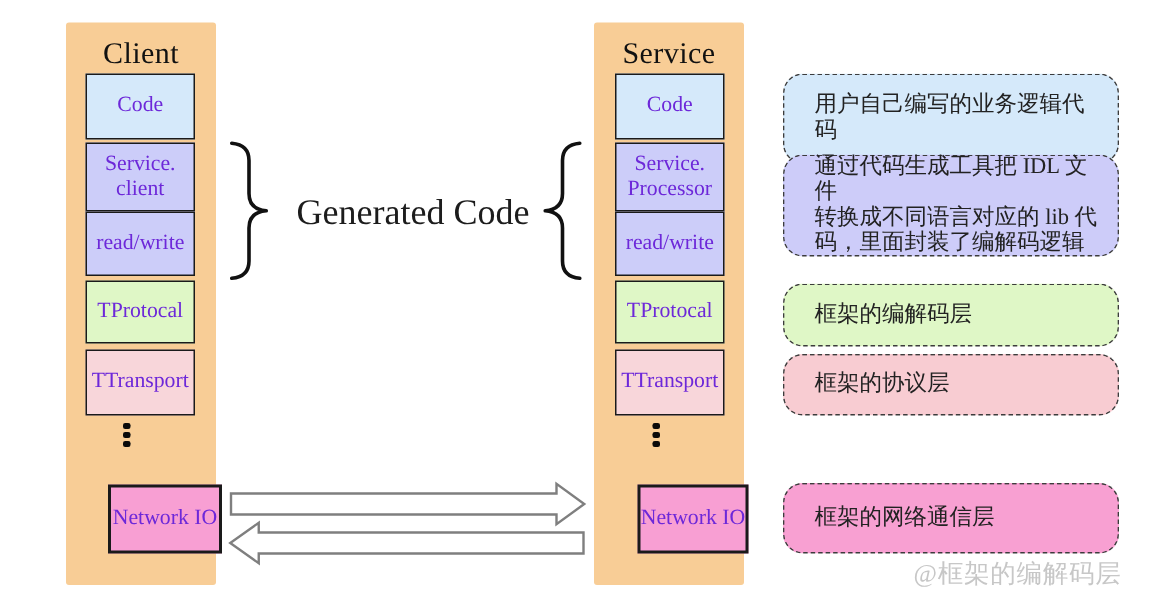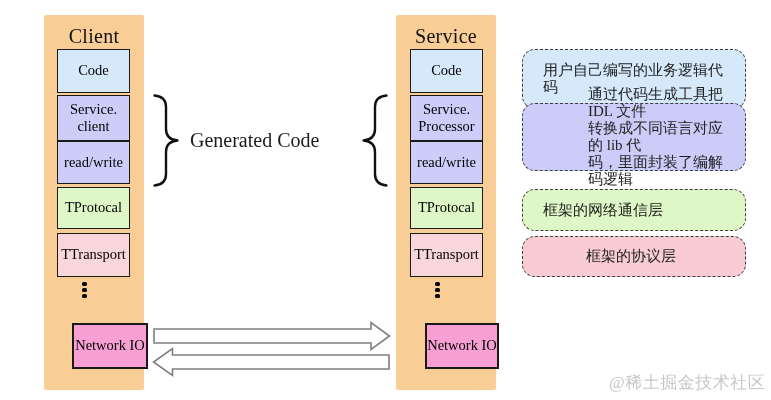--- a/index.html
+++ b/index.html
@@ -9,28 +9,28 @@
   }
   .column{
     position:absolute;top:15px;width:100px;height:375px;border-radius:2px;
   }
   .col-title{
     text-align:center;padding-top:10px;font-size:20px;color:#111;letter-spacing:.3px;
   }
   .lbox{
     position:absolute;display:flex;align-items:center;justify-content:center;
     border:1.6px solid #1a1a1a;font-size:14.5px;line-height:1.18;text-align:center;
-    white-space:pre-line;box-sizing:border-box;color:#000000;
+    white-space:pre-line;box-sizing:border-box;color:#6d28d9;
   }
   .lbox.netio{border-width:2px;margin-left:16px;}
   .dots{position:absolute;top:282px;display:flex;flex-direction:column;gap:2.5px;}
   .dots i{display:block;width:4.5px;height:3.5px;background:#0a0a0a;border-radius:1.5px;}
   .gen-label{
     position:absolute;left:190px;top:129px;width:163px;height:23px;
-    font-size:20px;text-align:left;color:#1c1c1c;
+    font-size:24px;text-align:right;color:#1c1c1c;
   }
   .overlay{position:absolute;left:0;top:0;pointer-events:none;}
   .brace{fill:none;stroke:#111;stroke-width:2.4;stroke-linecap:round;stroke-linejoin:round;}
   .arrow{fill:#ffffff;stroke:#7f7f7f;stroke-width:1.6;stroke-linejoin:miter;}
   .note{
     position:absolute;left:522px;width:224px;box-sizing:border-box;
     border:1.6px dashed #3c3c3c;border-radius:13px;
     display:flex;align-items:center;
   }
   .note span{
@@ -86,27 +86,30 @@
   <svg class="overlay" width="771" height="400" viewBox="0 0 771 400">
     <path class="brace" d="M154.5,95.5 Q166,96.5 166,107 L166,129 Q166,139.5 177.5,140.5 Q166,141.5 166,152 L166,174 Q166,184.5 154.5,185.5"></path>
     <path class="brace" d="M386.5,95.5 Q375,96.5 375,107 L375,129 Q375,139.5 363.5,140.5 Q375,141.5 375,152 L375,174 Q375,184.5 386.5,185.5"></path>
     <polygon class="arrow" points="154,329 371,329 371,322.5 389.5,336 371,349.5 371,343 154,343"></polygon>
     <polygon class="arrow" points="389,355 172.5,355 172.5,348.5 153.5,362 172.5,375.5 172.5,369 389,369"></polygon>
   </svg>
 
   <div class="note" style="top: 49px; height: 60px; background: rgb(213, 233, 250);">
     <span>用户自己编写的业务逻辑代码</span>
   </div>
-  <div class="note" style="top: 103px; height: 68px; background: rgb(205, 204, 249); padding-left: 45px;">
+  <div class="note" style="top: 103px; height: 68px; background: rgb(205, 204, 249);">
     <span>通过代码生成工具把 IDL 文件
 转换成不同语言对应的 lib 代
 码，里面封装了编解码逻辑</span>
   </div>
   <div class="note" style="top: 189px; height: 42px; background: rgb(223, 247, 198);">
+    <span>框架的编解码层</span>
+  </div>
+  <div class="note" style="top: 236px; height: 41px; background: rgb(248, 204, 210);">
+    <span>框架的协议层</span>
+  </div>
+  <div class="note" style="top: 322px; height: 47px; background: rgb(248, 160, 210);">
     <span>框架的网络通信层</span>
   </div>
-  <div class="note" style="top: 236px; height: 41px; background: rgb(248, 204, 210); padding-left: 43px;">
-    <span>框架的协议层</span>
-  </div>
 
-  <div class="watermark">@稀土掘金技术社区</div>
+  <div class="watermark">@框架的编解码层</div>
 
 </div>
 
 </body></html>

